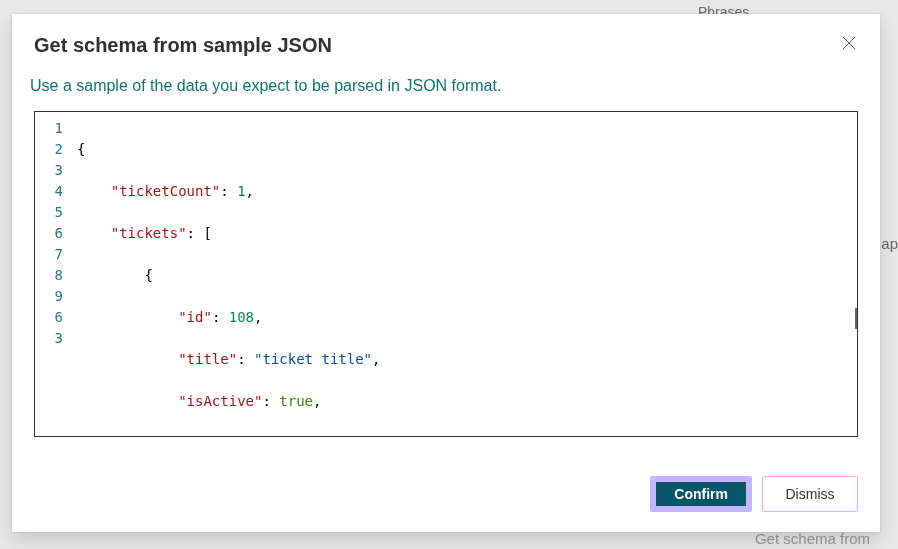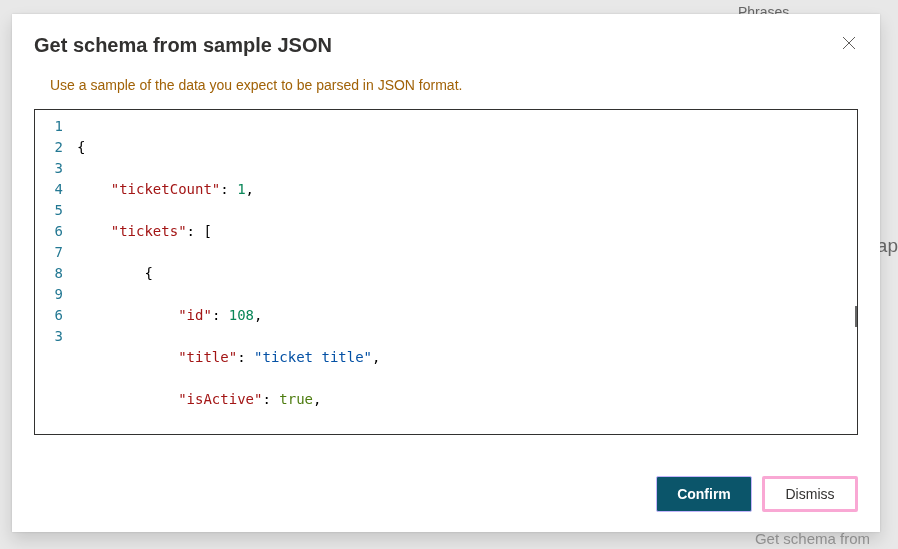--- a/index.html
+++ b/index.html
@@ -22,35 +22,34 @@
       right: 0;
       bottom: 0;
       background: #e8e8e8;
     }
     .bg-label-top {
       position: absolute;
       top: 4px;
       left: 698px;
       color: #666;
       font-size: 14px;
-      margin-left: 40px;
     }
     .bg-label-bottom {
       position: absolute;
       bottom: 2px;
       right: 28px;
       color: #999;
       font-size: 15px;
     }
     .bg-label-right {
       position: absolute;
       top: 235px;
       right: 0;
       color: #666;
-      font-size: 19px;
+      font-size: 15px;
     }
     .dialog {
       position: absolute;
       top: 14px;
       left: 12px;
       width: 868px;
       height: 518px;
       background: #ffffff;
       box-shadow: 0 8px 16px rgba(0,0,0,0.14), 0 0 2px rgba(0,0,0,0.12);
       display: flex;
@@ -74,23 +73,23 @@
       padding: 2px;
       color: #605e5c;
       font-size: 14px;
       line-height: 1;
     }
     .close-btn svg {
       width: 14px;
       height: 14px;
     }
     .dialog-subtitle {
-      padding: 14px 22px 16px 38px;
-      font-size: 14px;
-      color: #a16207;
+      padding: 14px 22px 16px 18px;
+      font-size: 16px;
+      color: #0f766e;
     }
     .editor-container {
       margin: 0 22px;
       border: 1px solid #323130;
       height: 326px;
       display: flex;
       overflow: hidden;
       position: relative;
       background: #ffffff;
     }
@@ -146,27 +145,27 @@
       height: 36px;
       font-size: 14px;
       font-family: inherit;
       cursor: pointer;
       border-radius: 2px;
       padding: 0 18px;
     }
     .btn-primary {
       background: #0b556a;
       color: #ffffff;
-      border: 1px solid #c4b5fd;
+      border: 6px solid #c4b5fd;
       font-weight: 600;
     }
     .btn-secondary {
       background: #ffffff;
       color: #323130;
-      border: 3px solid #f9a8d4;
+      border: 1px solid #f9a8d4;
     }
   </style>
 </head>
 <body>
 
 <div class="backdrop">
   <div class="bg-label-top">Phrases</div>
   <div class="bg-label-right">ap</div>
   <div class="bg-label-bottom">Get schema from</div>
 </div>

